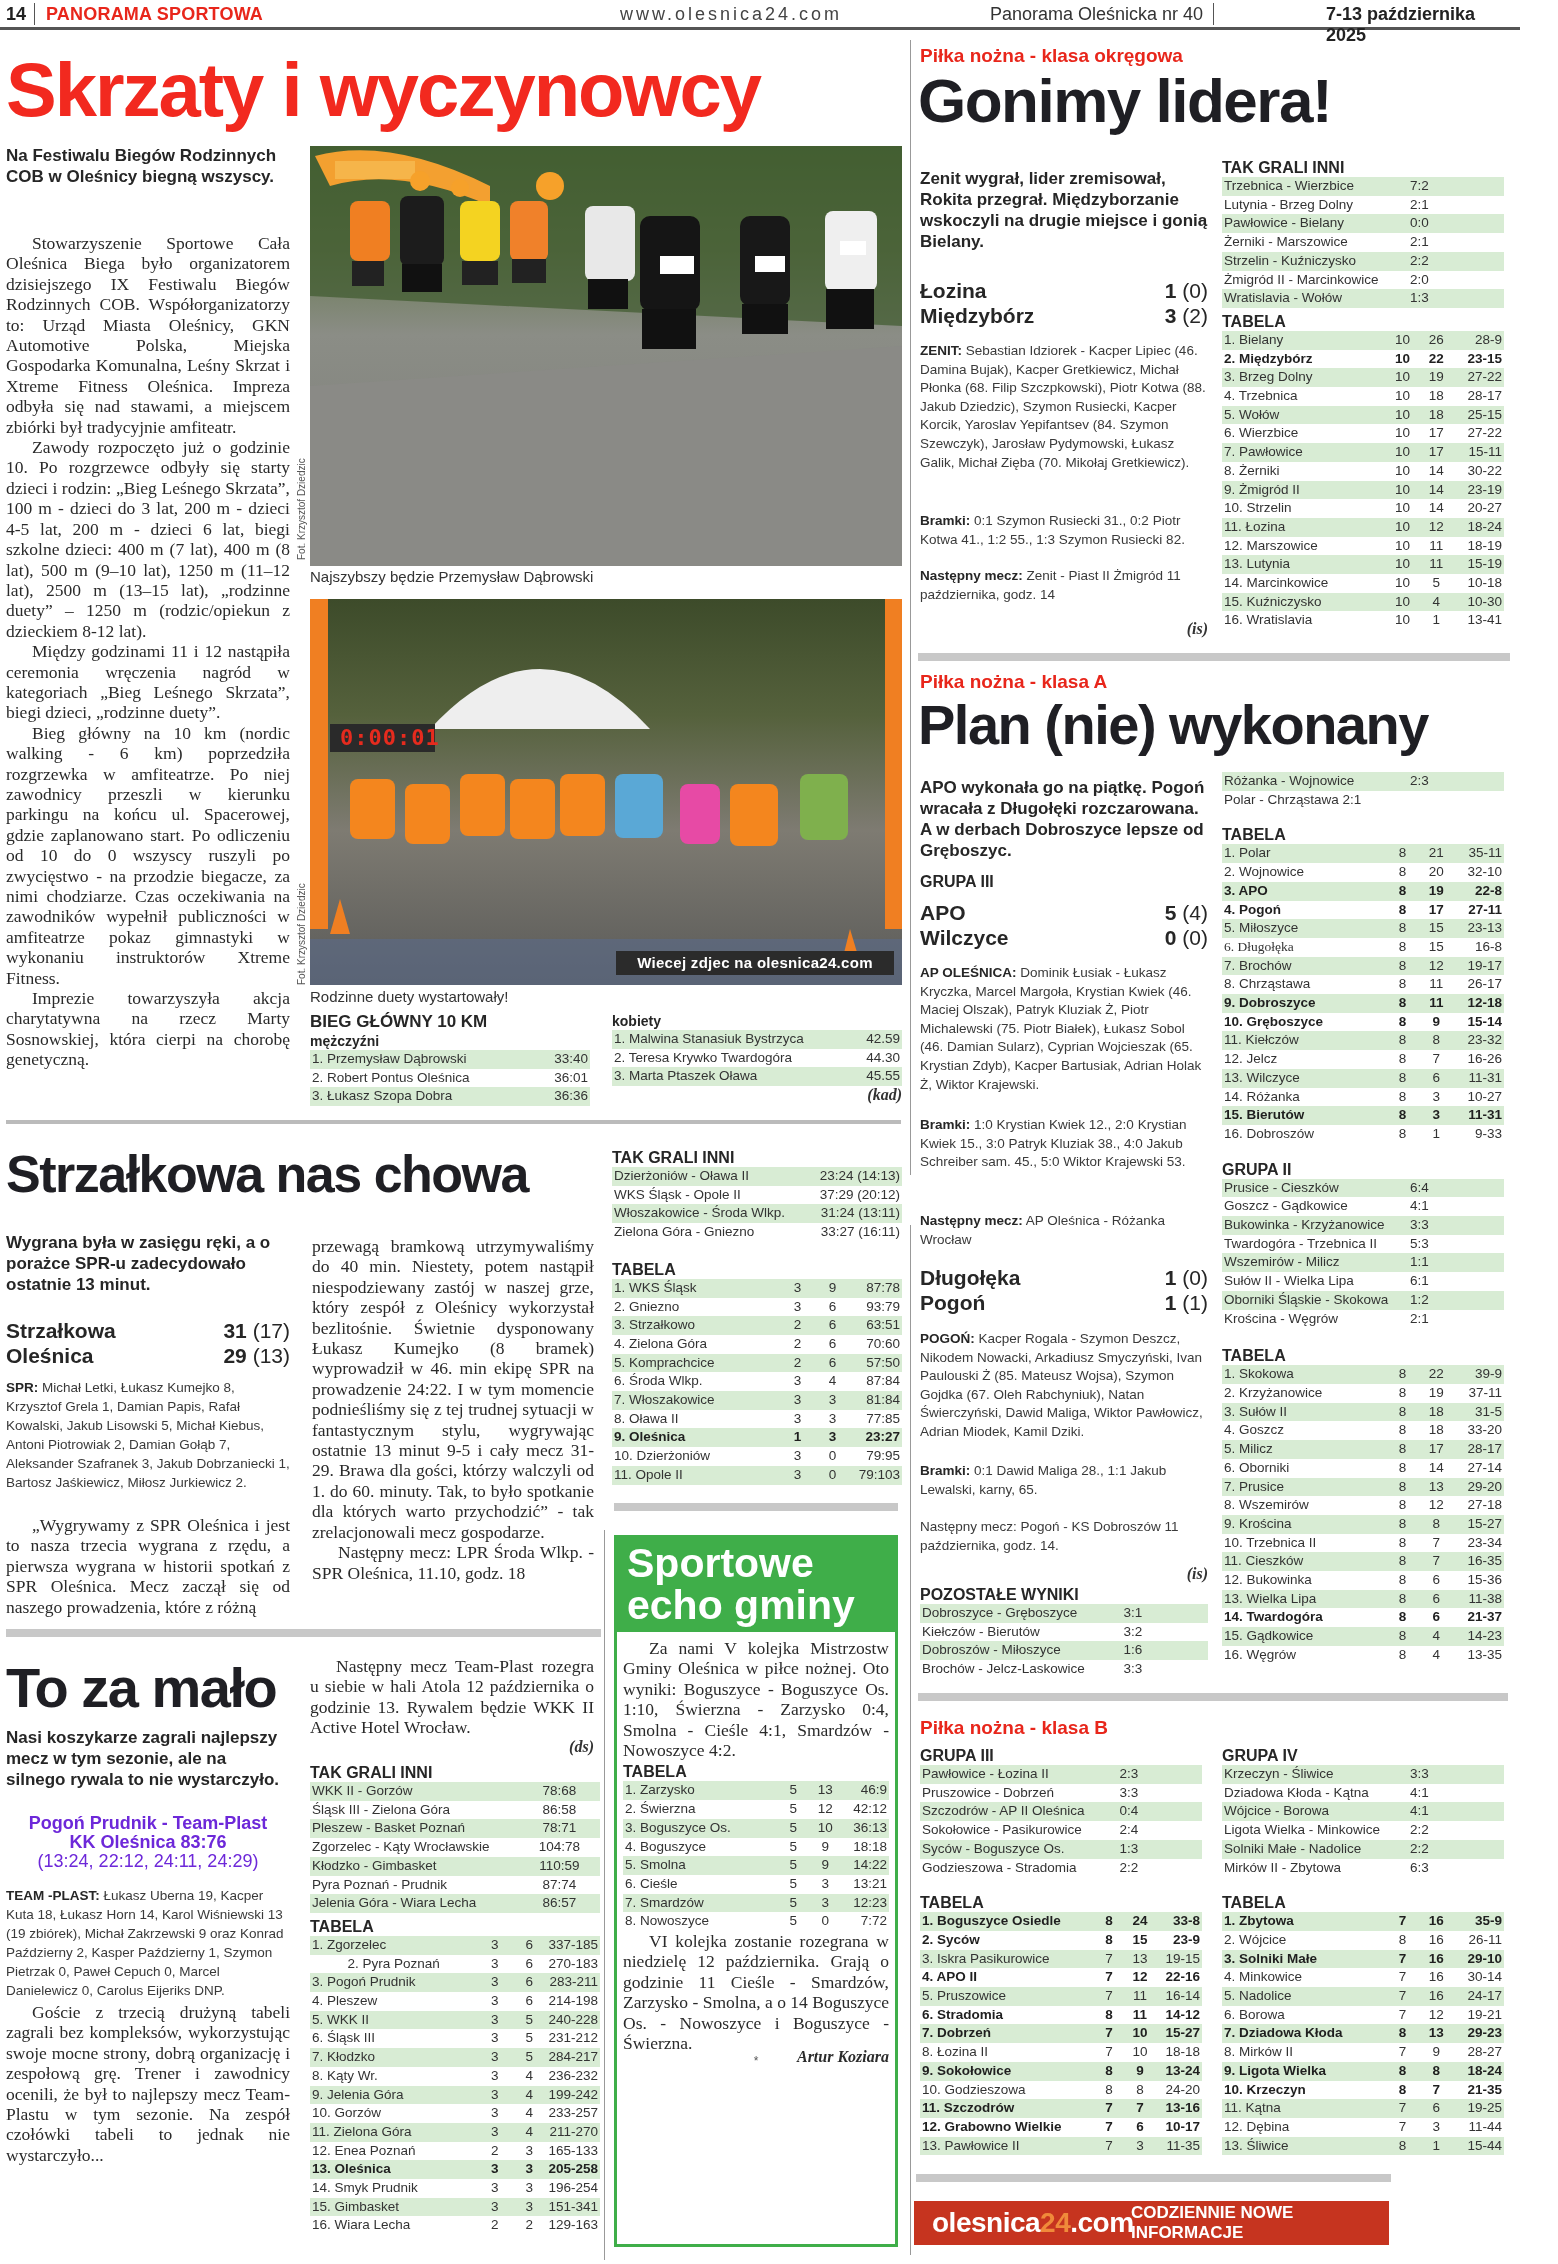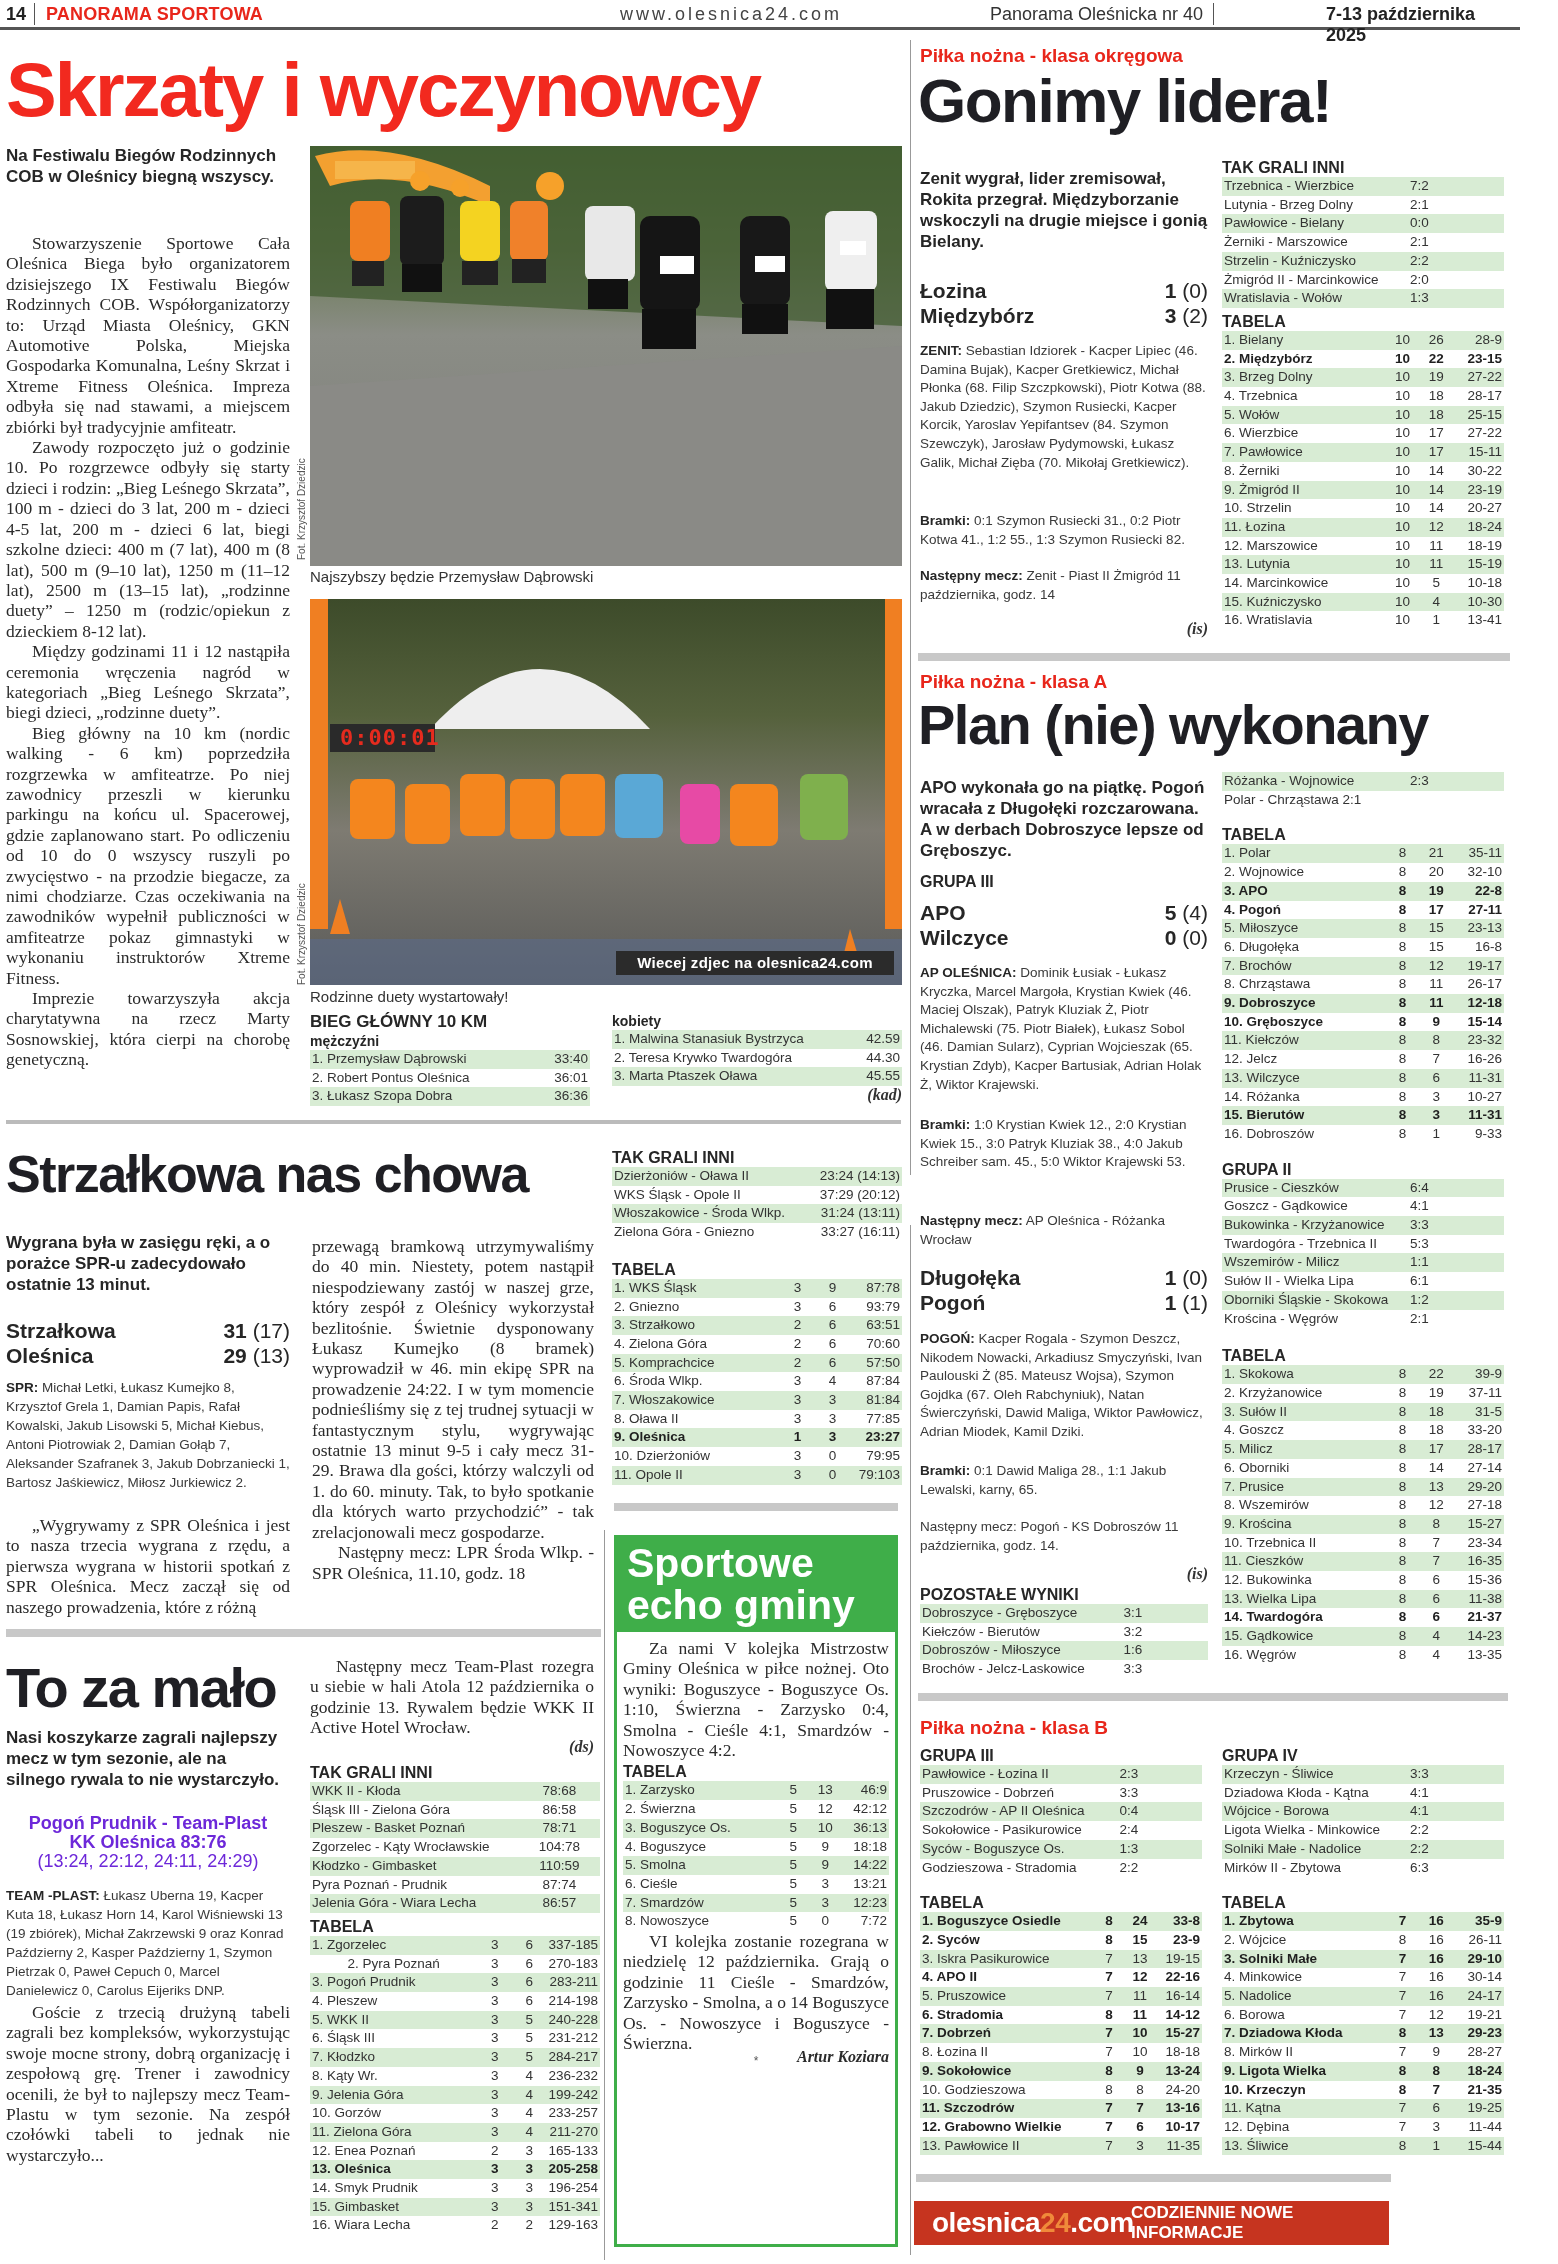--- a/index.html
+++ b/index.html
@@ -312,21 +312,21 @@
   </div>
 <div class="abs body serif" style="left:310px;top:1656px;width:284px">
     <p>Następny mecz Team-Plast rozegra u siebie w hali Atola 12 października o godzinie 13. Rywalem będzie WKK II Active Hotel Wrocław.</p>
   </div>
 <div class="abs sig" style="left:500px;top:1738px;width:94px">(ds)</div>
 <div class="abs" style="left:310px;top:1733px;width:290px;margin-top:30px">
   <div class="tblh">TAK GRALI INNI</div>
   <table class="tbl">
       <tbody id="toza-others">
         <tr>
-          <td style="width: 72%;">WKK II - Kłoda</td>
+          <td style="width: 72%;">WKK II - Gorzów</td>
           <td class="c" style="width: 28%;">78:68</td>
         </tr>
         <tr>
           <td style="width: 72%;">Śląsk III - Zielona Góra</td>
           <td class="c" style="width: 28%;">86:58</td>
         </tr>
         <tr>
           <td style="width: 72%;">Pleszew - Basket Poznań</td>
           <td class="c" style="width: 28%;">78:71</td>
         </tr>
@@ -767,21 +767,21 @@
           <td class="c" style="width: 12%;">17</td>
           <td class="r" style="width: 18%;">27-11</td>
         </tr>
         <tr>
           <td style="width: 58%;">5. Miłoszyce</td>
           <td class="c" style="width: 12%;">8</td>
           <td class="c" style="width: 12%;">15</td>
           <td class="r" style="width: 18%;">23-13</td>
         </tr>
         <tr>
-          <td style="width: 58%;">6. Długołęka</td>
+          <td style="width: 58%; font-family: Liberation Serif, serif;">6. Długołęka</td>
           <td class="c" style="width: 12%;">8</td>
           <td class="c" style="width: 12%;">15</td>
           <td class="r" style="width: 18%;">16-8</td>
         </tr>
         <tr>
           <td style="width: 58%;">7. Brochów</td>
           <td class="c" style="width: 12%;">8</td>
           <td class="c" style="width: 12%;">12</td>
           <td class="r" style="width: 18%;">19-17</td>
         </tr>

